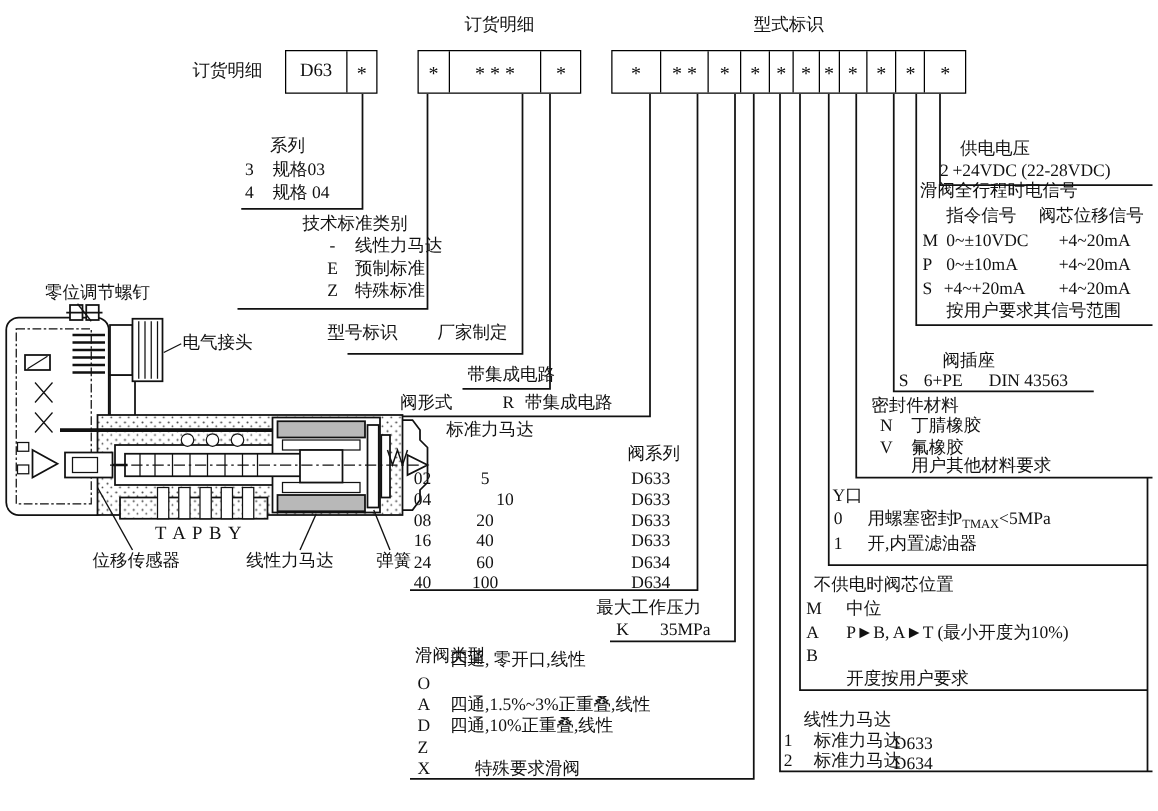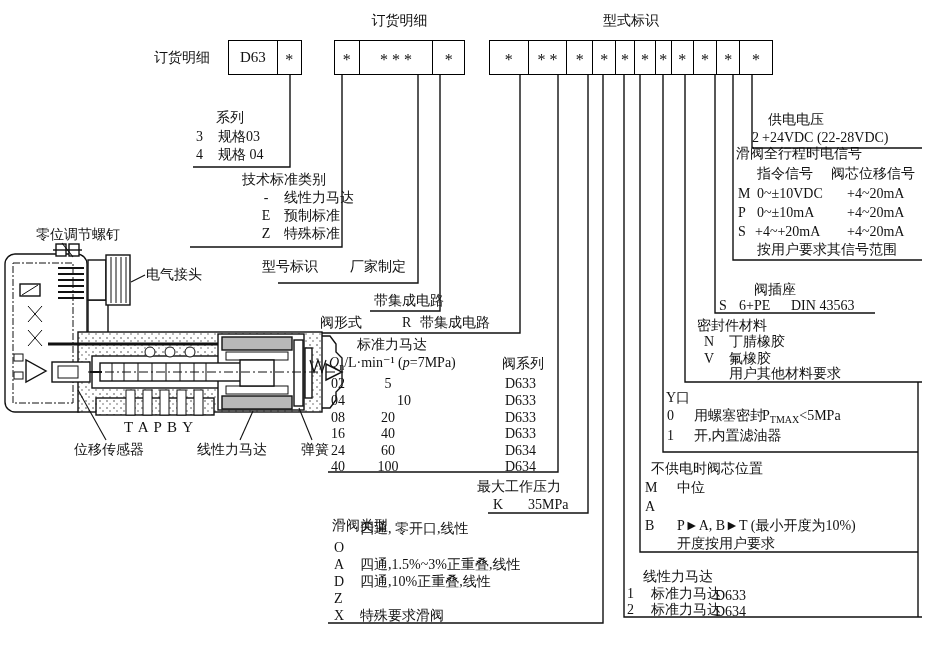--- a/index.html
+++ b/index.html
@@ -167,23 +167,20 @@
   <div class="t" style="left:284px;top:226px">特殊标准</div>
 
   <div class="t" style="left:262px;top:259px">型号标识</div>
   <div class="t" style="left:350px;top:259px">厂家制定</div>
   <div class="t" style="left:374px;top:293px">带集成电路</div>
   <div class="t" style="left:320px;top:315px">阀形式</div>
   <div class="t" style="left:402px;top:315px">R</div>
   <div class="t" style="left:420px;top:315px">带集成电路</div>
 
   <div class="t" style="left:357px;top:337px">标准力马达</div>
-  <div class="t" style="left:329px;top:355px">
-    <span class="it">Q</span><span class="sub">n</span><span>/L·min⁻¹ (</span><span class="it">p</span><span>=7MPa)</span>
-  </div>
   <div class="t" style="left:502px;top:356px">阀系列</div>
 
   <div class="t" style="left:331px;top:376px">02</div>
   <div class="t ctr" style="left:358px;top:376px;width:60px">5</div>
   <div class="t" style="left:505px;top:376px">D633</div>
   <div class="t" style="left:331px;top:393px">04</div>
   <div class="t ctr" style="left:374px;top:393px;width:60px">10</div>
   <div class="t" style="left:505px;top:393px">D633</div>
   <div class="t" style="left:331px;top:410px">08</div>
   <div class="t ctr" style="left:358px;top:410px;width:60px">20</div>
@@ -204,36 +201,36 @@
 
   <div class="t" style="left:332px;top:518px">滑阀类型</div>
   <div class="t" style="left:334px;top:540px">O</div>
   <div class="t" style="left:360px;top:521px">四通, 零开口,线性</div>
   <div class="t" style="left:334px;top:557px">A</div>
   <div class="t" style="left:360px;top:557px">四通,1.5%~3%正重叠,线性</div>
   <div class="t" style="left:334px;top:574px">D</div>
   <div class="t" style="left:360px;top:574px">四通,10%正重叠,线性</div>
   <div class="t" style="left:334px;top:591px">Z</div>
   <div class="t" style="left:334px;top:608px">X</div>
-  <div class="t" style="left:360px;top:608px">特殊要求滑阀</div>
+  <div class="t" style="left:380px;top:608px">特殊要求滑阀</div>
 
   <div class="t" style="left:643px;top:569px">线性力马达</div>
   <div class="t" style="left:627px;top:586px">1</div>
   <div class="t" style="left:651px;top:586px">标准力马达</div>
   <div class="t" style="left:715px;top:588px">D633</div>
   <div class="t" style="left:627px;top:602px">2</div>
   <div class="t" style="left:651px;top:602px">标准力马达</div>
   <div class="t" style="left:715px;top:604px">D634</div>
 
   <div class="t" style="left:651px;top:461px">不供电时阀芯位置</div>
   <div class="t" style="left:645px;top:480px">M</div>
   <div class="t" style="left:677px;top:480px">中位</div>
   <div class="t" style="left:645px;top:499px">A</div>
+  <div class="t" style="left:677px;top:499px">P►B, A►T (最小开度为10%)</div>
   <div class="t" style="left:645px;top:518px">B</div>
-  <div class="t" style="left:677px;top:518px">P►A, B►T (最小开度为10%)</div>
   <div class="t" style="left:677px;top:536px">开度按用户要求</div>
 
   <div class="t" style="left:666px;top:390px">Y口</div>
   <div class="t" style="left:667px;top:408px">0</div>
   <div class="t" style="left:694px;top:408px">用螺塞密封</div>
   <div class="t" style="left:762px;top:408px">
     <span>P</span><span class="sub">TMAX</span><span>&lt;5MPa</span>
   </div>
   <div class="t" style="left:667px;top:428px">1</div>
   <div class="t" style="left:694px;top:428px">开,内置滤油器</div>

